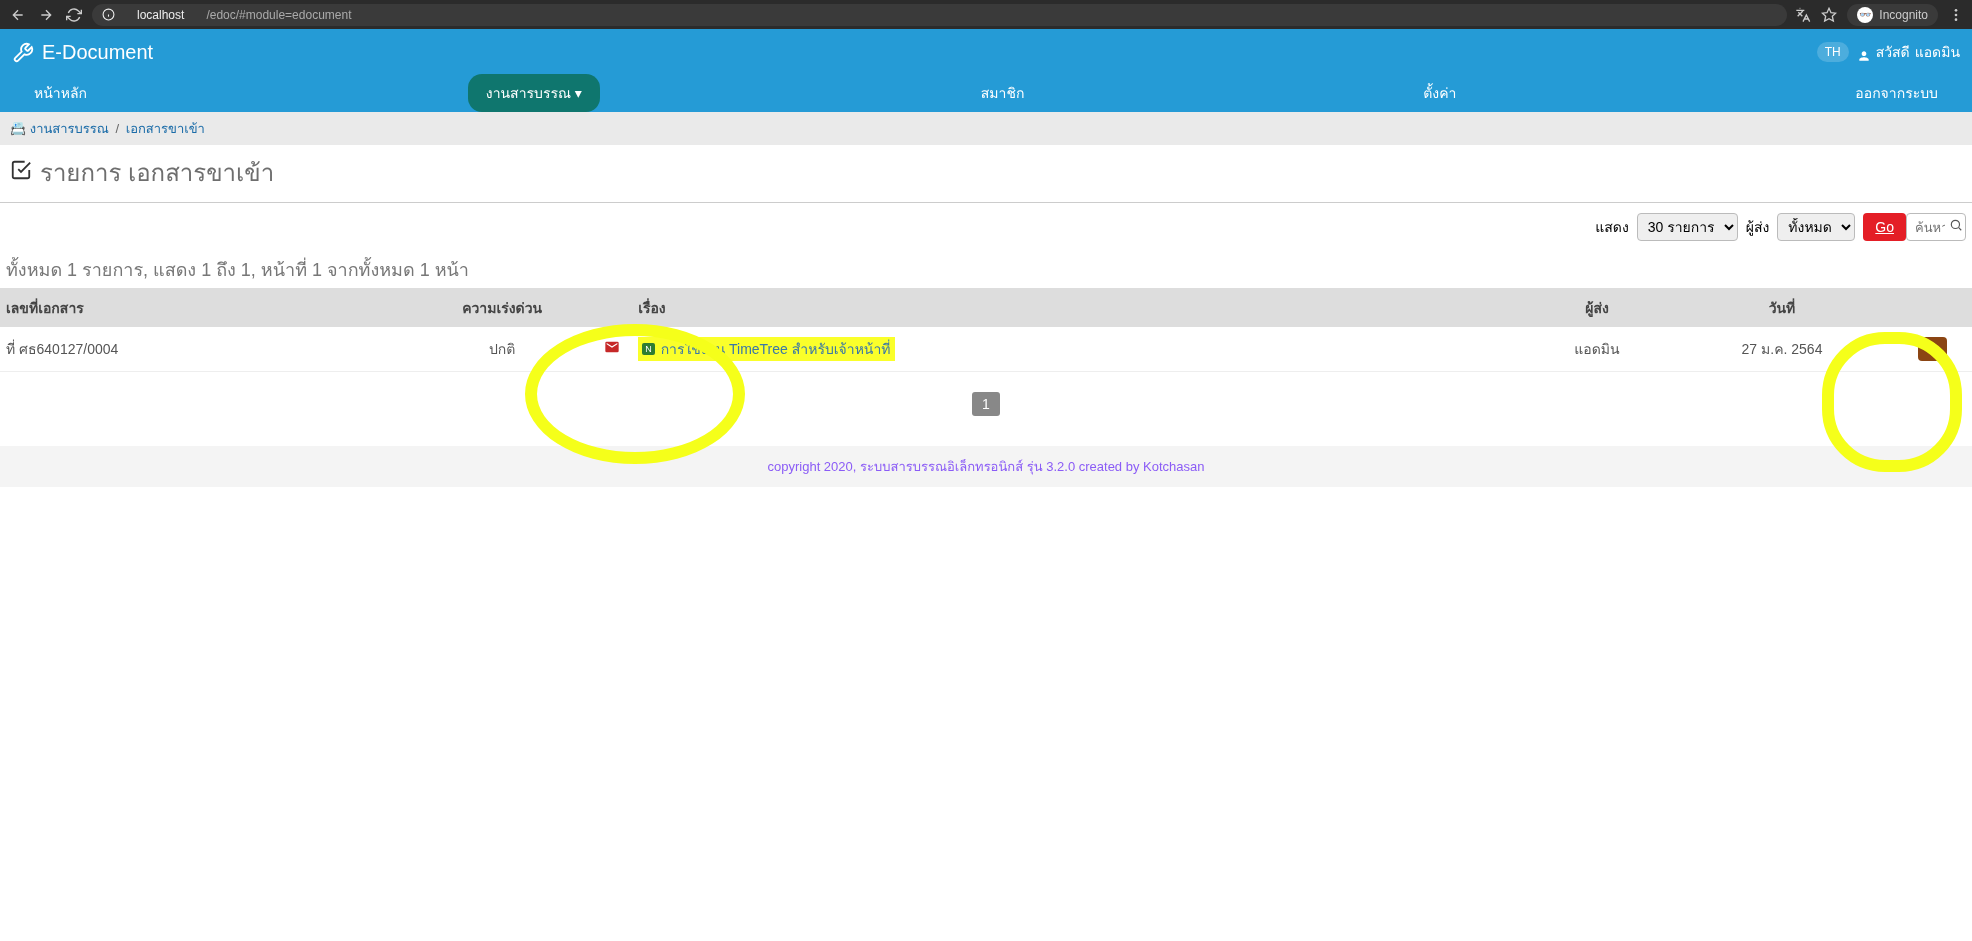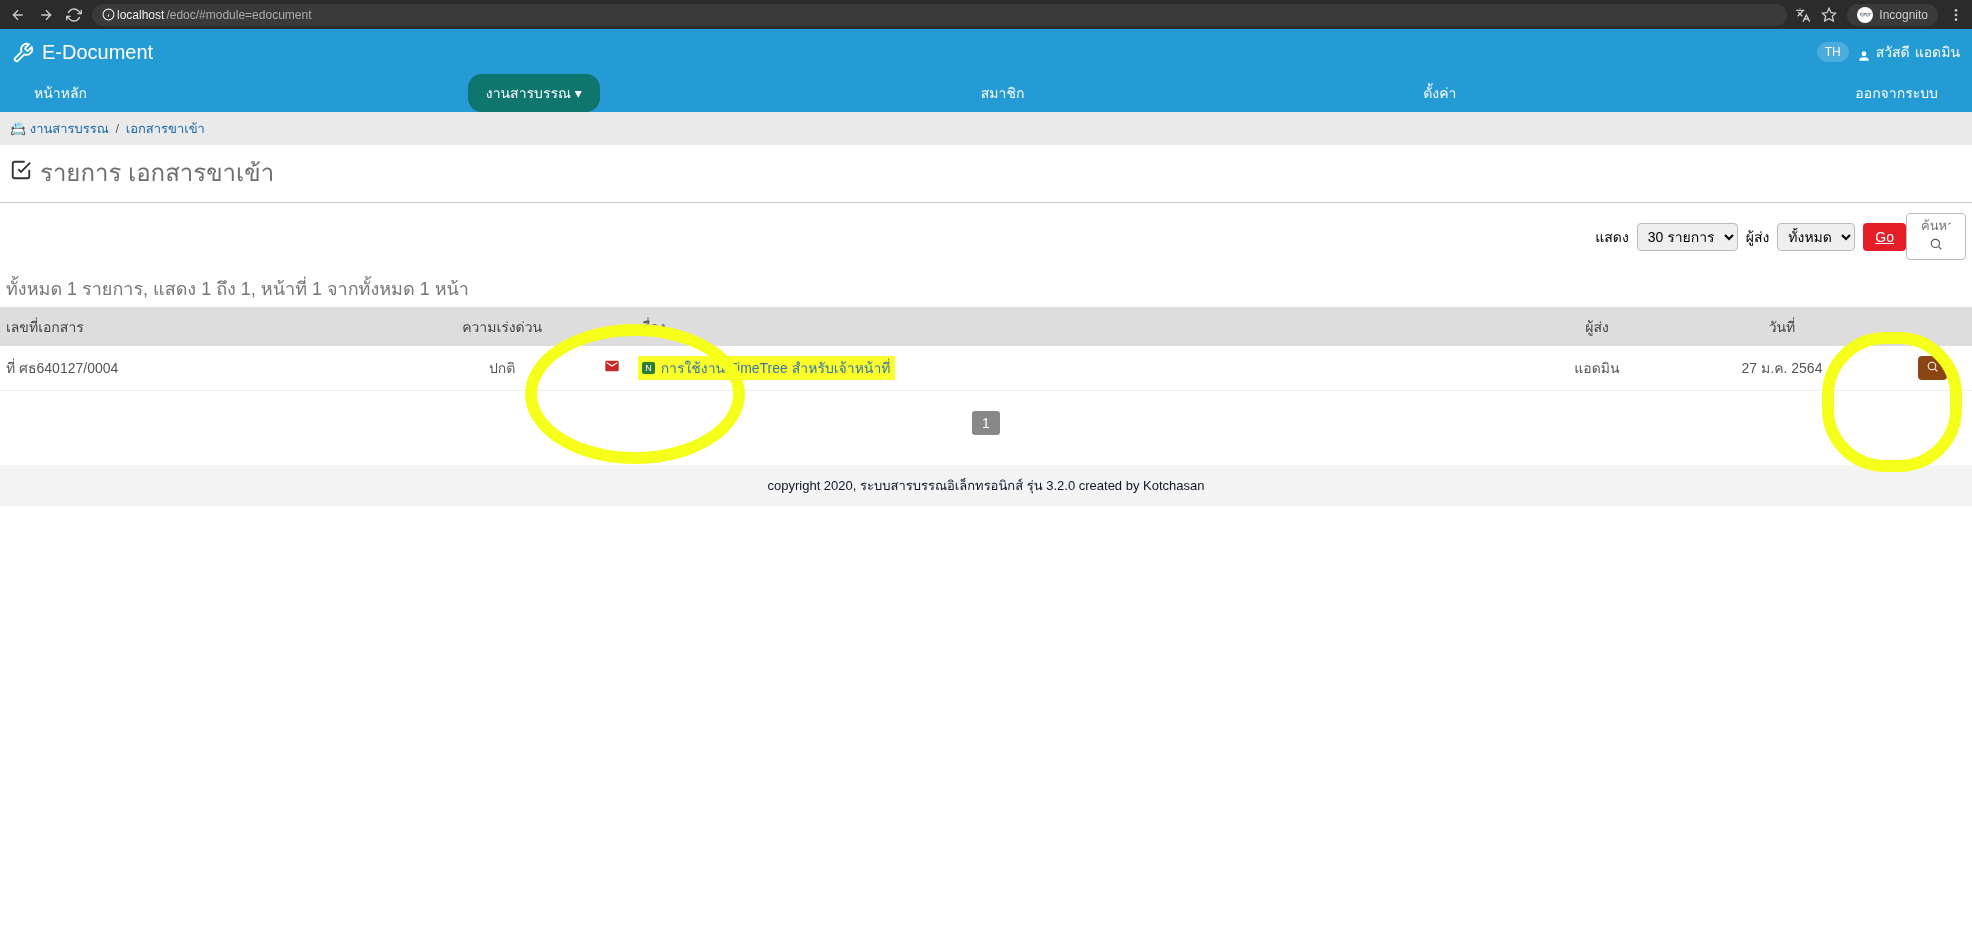--- a/index.html
+++ b/index.html
@@ -1,21 +1,21 @@
 <!DOCTYPE html>
 <html><head>
   <meta charset="utf-8">
   <style>
     * { margin: 0; padding: 0; box-sizing: border-box; font-family: Arial, sans-serif; }
     body { background: #fff; }
 
     
     .browser-chrome { background: #2b2b2b; height: 29px; display: flex; align-items: center; padding: 0 8px; gap: 8px; color: #ccc; font-size: 13px; }
     .browser-btn { width: 20px; height: 20px; display: flex; align-items: center; justify-content: center; color: #ccc; cursor: pointer; }
-    .url-bar { flex: 1; background: #3a3a3a; height: 22px; border-radius: 11px; display: flex; align-items: center; padding: 0 10px; color: #eee; font-size: 12px; gap: 2px; }
+    .url-bar { flex: 1; background: #3a3a3a; height: 22px; border-radius: 11px; display: flex; align-items: center; padding: 0 10px; color: #eee; font-size: 12px; gap: 22px; }
     .url-path { color: #aaa; }
     .browser-right { display: flex; align-items: center; gap: 10px; }
     .incognito-badge { display: flex; align-items: center; gap: 6px; background: #3a3a3a; padding: 3px 10px; border-radius: 11px; font-size: 12px; }
     .incognito-icon { width: 16px; height: 16px; background: #fff; border-radius: 50%; display:flex; align-items:center; justify-content:center; color:#333; font-size:10px;}
 
     
     .app-header { background: #259bd6; color: #fff; padding: 12px 12px 0 12px; display:flex; justify-content:space-between; align-items:flex-start; }
     .app-title { font-size: 20px; font-weight: normal; display:flex; align-items:center; gap:8px; padding-bottom:10px;}
     .app-header-right { display:flex; gap:8px; align-items:center; font-size:14px;}
     .lang-badge { background: rgba(255,255,255,0.18); padding: 3px 8px; border-radius: 10px; font-size:12px;}
@@ -32,49 +32,49 @@
 
     
     .page-title { font-size:24px; color:#6e6e6e; padding: 8px 10px 10px 10px; border-bottom:1px solid #ccc; display:flex; align-items:center; gap:8px;}
     .page-title-icon { color:#333; font-size:20px;}
 
     
     .toolbar { display:flex; justify-content:flex-end; align-items:center; padding: 10px 6px; background:#fff;}
     .toolbar-left { display:flex; gap:8px; align-items:center; font-size:14px; }
     .toolbar select { border:1px solid #bbb; border-radius:4px; padding:4px 6px; font-size:14px;}
     .go-btn { background:#e41e26; color:#fff; border:none; padding:6px 12px; border-radius:4px; font-size:14px; cursor:pointer;text-decoration:underline;}
-    .search-box { border:1px solid #bbb; border-radius:4px; display:flex; align-items:center; padding:4px 8px; width:60px; gap:4px;flex-direction:column;}
+    .search-box { border:1px solid #bbb; border-radius:4px; display:flex; align-items:center; padding:4px 8px; width:60px; gap:4px;}
     .search-box input { border:none; outline:none; width:30px; font-size:13px; color:#999;}
     .search-box .srch-icon { color:#555;}
 
     
     .summary { padding: 4px 6px; font-size:18px; color:#777; border-bottom:1px solid #ddd;}
 
     
     table { width:100%; border-collapse: collapse; font-size:14px;}
     thead tr { background:#ddd; }
-    th { text-align:left; padding:8px 6px; font-weight:normal; color:#444;}
+    th { text-align:left; padding:8px 6px; font-weight:bold; color:#444;}
     tbody td { padding:10px 6px; border-bottom:1px solid #eee; color:#555;}
     .col-priority { text-align:center; width:180px;}
     .col-icon { width:40px; text-align:center;}
     .col-sender { text-align:center; width:150px;}
     .col-date { text-align:center; width:220px;}
     .col-action { width:80px; text-align:center;}
     .subject-cell { color:#3a77a8;}
     .subject-cell .hl { background:#faff2a; padding:1px 4px; display:inline-flex; align-items:center; gap:6px;}
     .mail-closed { color:#c62828; font-size:16px;}
     .new-badge { background:#2e7d32; color:#fff; font-size:9px; padding:1px 3px; border-radius:2px;}
     .view-btn { background:#8b4513; color:#fff; border:none; padding:4px 8px; border-radius:4px; cursor:pointer; font-size:13px;}
 
     
     .pagination { display:flex; justify-content:center; padding:20px 0 30px;}
     .page-btn { background:#888; color:#fff; padding:4px 10px; border-radius:3px; font-size:14px;}
 
     
-    .footer { background:#f4f4f4; text-align:center; padding:10px; font-size:13px; color:#0f172a;}
+    .footer { background:#f4f4f4; text-align:center; padding:10px; font-size:13px; color:#8b5cf6;}
 
     
     .annot { position:absolute; border: 12px solid #f5ff1a; border-radius:50%; pointer-events:none; }
     .annot1 { left:525px; top:212px; width:220px; height:140px; }
     .annot2 { right:10px; top:220px; width:140px; height:140px; border-radius:45%;}
 
     .content-wrap { position:relative; }
   </style>
 </head>
 <body>

